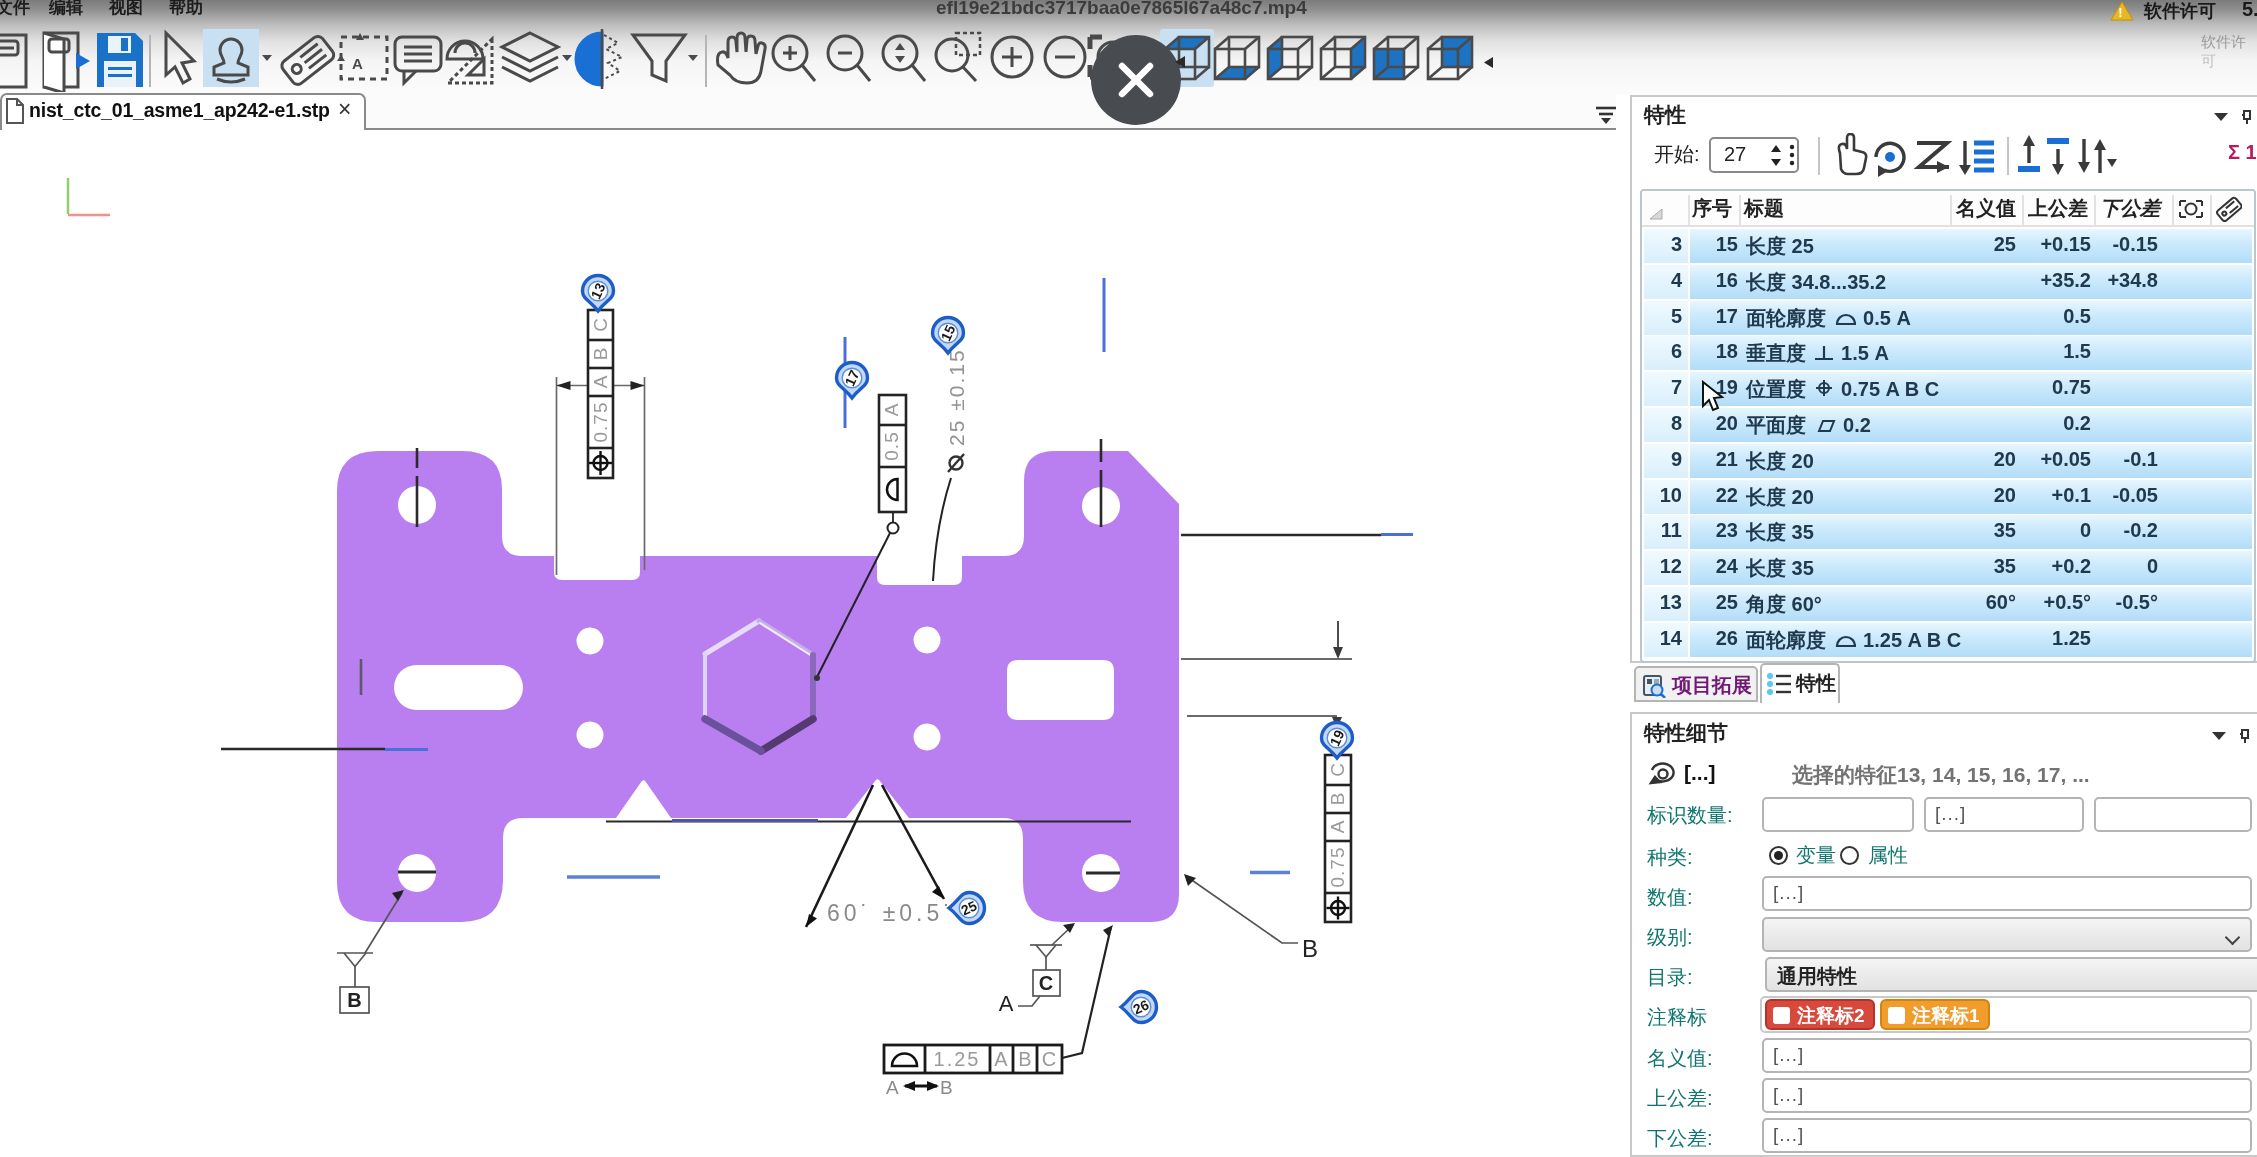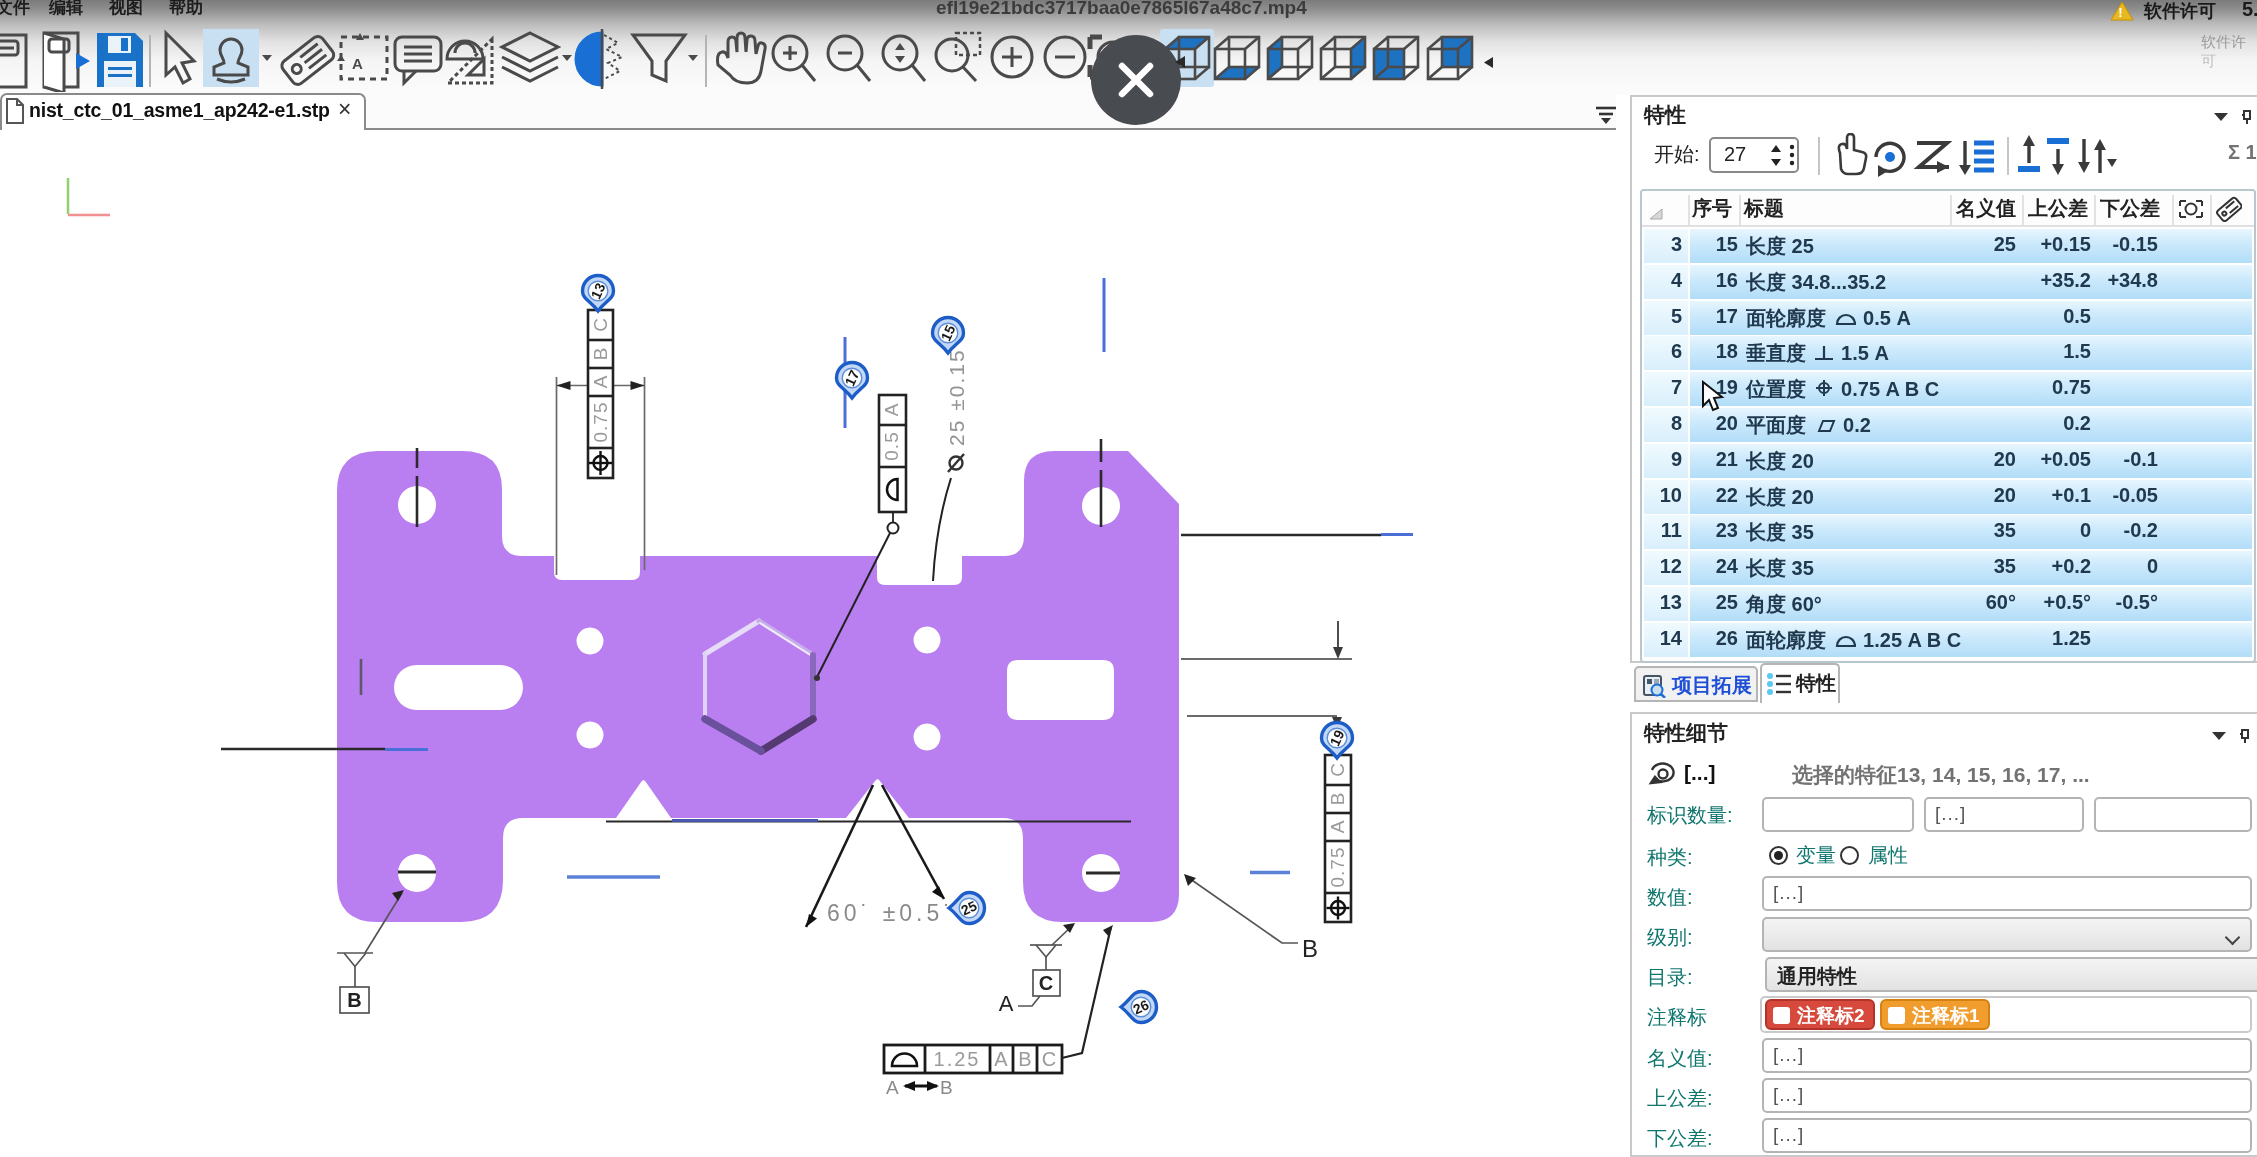--- a/index.html
+++ b/index.html
@@ -462,32 +462,32 @@
       <path d="M 236 16 L 236 34" stroke="#3a3a3a" stroke-width="3.4"></path>
       <path d="M 236 42 l -6 -11 l 12 0 Z" fill="#3a3a3a"></path>
       <path d="M 225 8 L 247 8" stroke="#1a6fd4" stroke-width="6"></path>
 
       <path d="M 262 6 L 262 32" stroke="#3a3a3a" stroke-width="3.4"></path>
       <path d="M 262 40 l -6 -11 l 12 0 Z" fill="#3a3a3a"></path>
       <path d="M 278 40 L 278 14" stroke="#3a3a3a" stroke-width="3.4"></path>
       <path d="M 278 6 l -6 11 l 12 0 Z" fill="#3a3a3a"></path>
       <path d="M 290 34 l -5 -8 l 10 0 Z" fill="#3a3a3a"></path>
     </svg>
-    <div class="abs" style="left:596px;top:44px;font-size:20px;font-weight:bold;color:#737373;white-space:nowrap;">Σ 1</div>
+    <div class="abs" style="left:596px;top:44px;font-size:20px;font-weight:bold;color:#be185d;white-space:nowrap;">Σ 1</div>
 
     <div class="abs" style="left:8px;top:92px;width:616px;height:474px;border:2px solid #b9c6cc;border-radius:4px;background:#fff;overflow:hidden;" id="tbl">
       <div style="position:absolute;top:0;left:0;width:612px;height:36px;background:#fdfdfd;border-bottom:2px solid #e0e0e0;">
         <svg style="position:absolute;left:6px;top:16px" width="16" height="14" viewBox="0 0 16 14">
             <path d="M 14 2 L 14 12 L 2 12 Z" fill="#d8d8d8" stroke="#aaa" stroke-width="1"></path>
           </svg>
         <span style="position:absolute;left:50px;top:4px;font-size:20px;font-weight:bold;color:#222;">序号</span>
         <span style="position:absolute;left:102px;top:4px;font-size:20px;font-weight:bold;color:#222;">标题</span>
         <span style="position:absolute;left:314px;top:4px;font-size:20px;font-weight:bold;color:#222;">名义值</span>
         <span style="position:absolute;left:386px;top:4px;font-size:20px;font-weight:bold;color:#222;">上公差</span>
-        <span style="position:absolute;left:458px;top:4px;font-size:20px;font-weight:bold;color:#222;">下公差</span>
+        <span style="position:absolute;left:458px;top:4px;font-size:20px;font-weight:bold;color:#222;font-style:italic;">下公差</span>
         <svg style="position:absolute;left:536px;top:6px" width="26" height="24" viewBox="0 0 26 24" fill="none" stroke="#333" stroke-width="2">
           <path d="M 2 4 L 8 4 M 2 4 L 2 9 M 2 20 L 2 15 M 2 20 L 8 20 M 24 4 L 18 4 M 24 4 L 24 9 M 24 20 L 24 15 M 24 20 L 18 20"></path>
           <circle cx="13" cy="12" r="5.5"></circle>
         </svg>
         <svg style="position:absolute;left:574px;top:5px" width="26" height="26" viewBox="0 0 26 26" fill="none" stroke="#333" stroke-width="2">
           <g transform="rotate(-40 13 13)">
               <rect x="1" y="7" width="24" height="13" rx="3"></rect>
               <circle cx="6.5" cy="13.5" r="2"></circle>
               <line x1="11" y1="10.5" x2="22" y2="10.5"></line>
               <line x1="11" y1="16.5" x2="22" y2="16.5"></line>
@@ -601,21 +601,21 @@
   </div>
 
   <div class="abs" style="left:1634px;top:666px;width:124px;height:36px;background:#f1f1f1;border:2px solid #b5b5b5;border-radius:5px 5px 0 0;">
     <svg style="position:absolute;left:6px;top:6px" width="24" height="24" viewBox="0 0 24 24">
       <rect x="2" y="2" width="17" height="19" rx="2" fill="#e8eef4" stroke="#456" stroke-width="2"></rect>
       <rect x="5" y="5" width="5" height="5" fill="#456"></rect>
         <rect x="12" y="5" width="5" height="5" fill="#9ab"></rect>
       <circle cx="15" cy="16" r="5.5" fill="#cde" stroke="#1a6fd4" stroke-width="2"></circle>
       <line x1="19" y1="20" x2="23" y2="24" stroke="#1a6fd4" stroke-width="2.5"></line>
     </svg>
-    <span style="position:absolute;left:36px;top:4px;font-size:20px;font-weight:bold;color:#1d4ed8;">项目拓展</span>
+    <span style="position:absolute;left:36px;top:4px;font-size:20px;font-weight:bold;color:#701a75;">项目拓展</span>
   </div>
   <div class="abs" style="left:1760px;top:663px;width:80px;height:40px;background:#fff;border:2px solid #b5b5b5;border-bottom:none;border-radius:5px 5px 0 0;">
     <svg style="position:absolute;left:4px;top:7px" width="26" height="24" viewBox="0 0 26 24">
       <circle cx="4" cy="4" r="3" fill="#5bc8f0"></circle>
         <circle cx="4" cy="12" r="3" fill="#5bc8f0"></circle>
         <circle cx="4" cy="20" r="3" fill="#5bc8f0"></circle>
       <g stroke="#333" stroke-width="2.4">
           <line x1="10" y1="4" x2="25" y2="4"></line>
           <line x1="10" y1="12" x2="25" y2="12"></line>
           <line x1="10" y1="20" x2="25" y2="20"></line>

